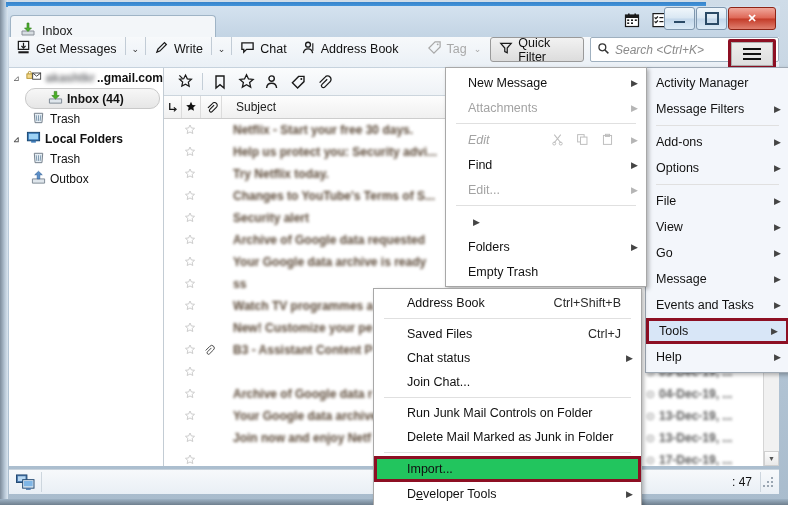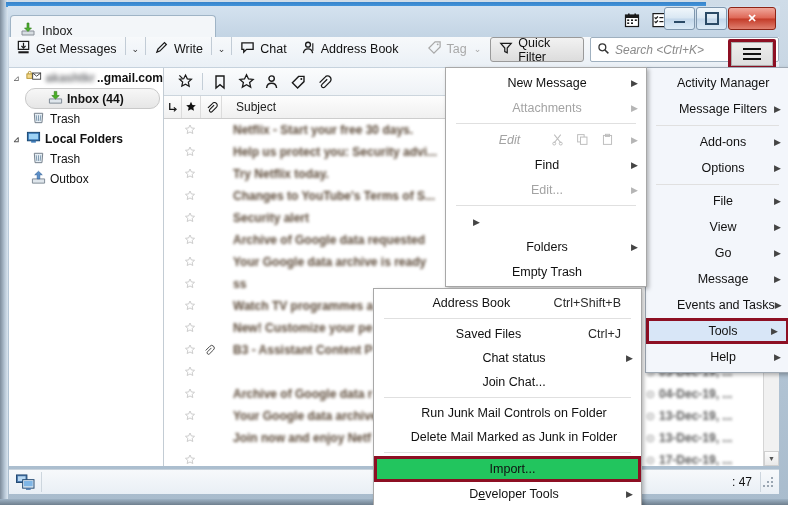--- a/index.html
+++ b/index.html
@@ -173,32 +173,32 @@
   
   .menu{
     position:absolute;background:#fff;border:1px solid #a8a8a8;
     box-shadow:2px 2px 4px rgba(0,0,0,.28);
     padding:2px 0;font-size:12.5px;color:#111;
   }
   .mi{
     height:25px;display:flex;align-items:center;padding:0 8px 0 24px;white-space:nowrap;position:relative;
   }
   .mi.dim{color:#a3a3a3;}
-  .mi .lbl{flex:1;text-align:center;}
+  .mi .lbl{flex:1;}
   .mi .acc{color:#2b2b2b;padding-left:18px;}
   .mi .arr{width:12px;text-align:right;font-size:9px;color:#444;}
   .mi.dim .arr{color:#b5b5b5;}
   .msep{height:1px;background:#e0e0e0;margin:3px 10px;}
   .mi.italic .lbl{font-style:italic;}
   .editicons{display:flex;gap:12px;padding-right:12px;}
   .editicons svg{display:block;}
 
   
   #app-menu{left:645px;top:67px;width:143px;background:#f3f6fb;border:1px solid #9fa9b4;}
-  #app-menu .mi{padding-left:31px;height:26px;}
+  #app-menu .mi{padding-left:10px;height:26px;}
   .mi.hl{
     background:#d8e6f7;
     border-top:3px solid #8d0f23;border-bottom:3px solid #8d0f23;
     border-left:3px solid #8d0f23;border-right:3px solid #8d0f23;
     box-sizing:border-box;height:28px;padding-left:15px;
   }
 
   
   #file-menu{left:445px;top:67px;width:200px;}
   #file-menu .mi{padding-left:22px;}

